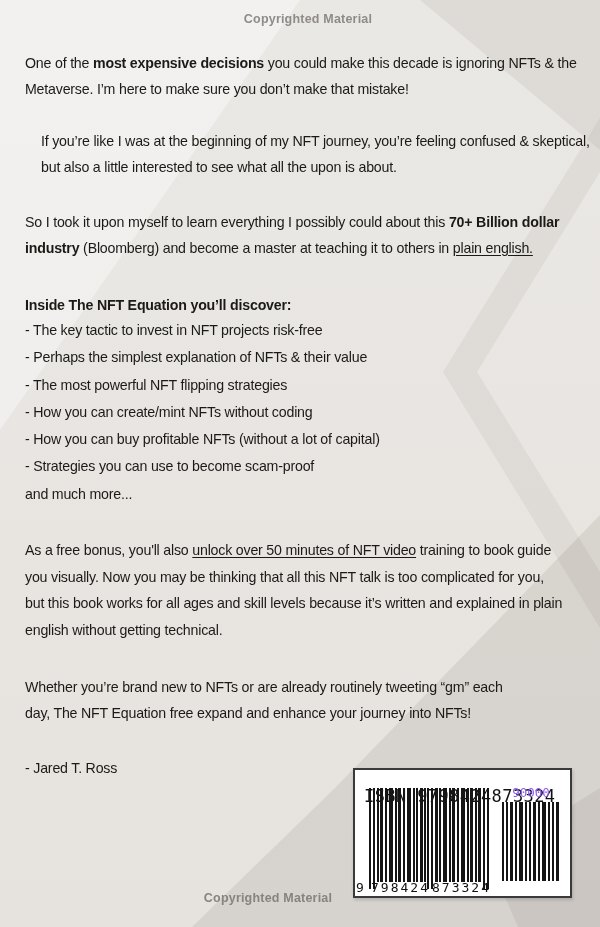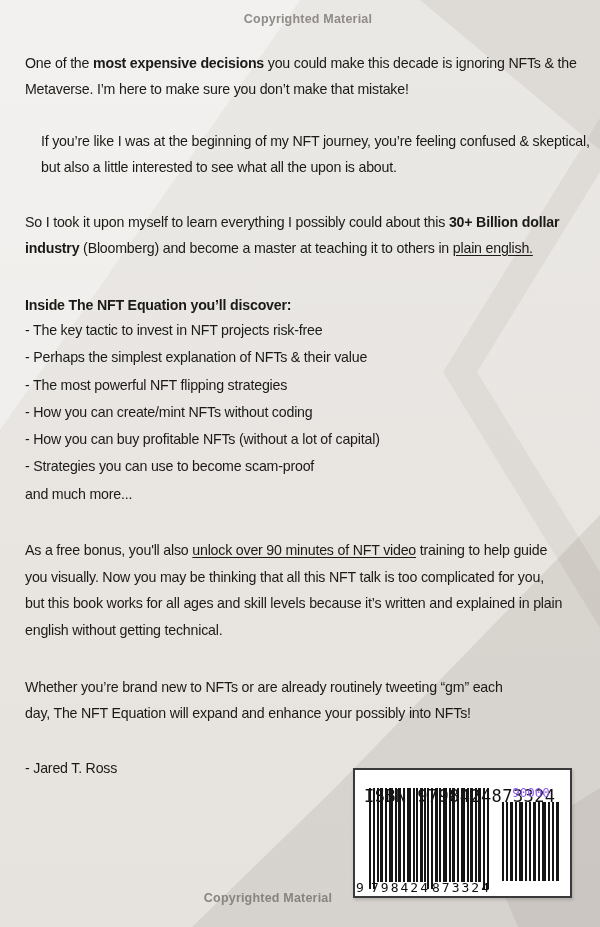--- a/index.html
+++ b/index.html
@@ -87,44 +87,44 @@
 
   <div class="txt" id="p1">
       <div class="line"><span>One of the </span><span class="b">most expensive decisions</span><span> you could make this decade is ignoring NFTs &amp; the</span></div>
       <div class="line"><span>Metaverse. I’m here to make sure you don’t make that mistake!</span></div>
     </div>
   <div class="txt" id="p2">
       <div class="line"><span>If you’re like I was at the beginning of my NFT journey, you’re feeling confused &amp; skeptical,</span></div>
       <div class="line"><span>but also a little interested to see what all the upon is about.</span></div>
     </div>
   <div class="txt" id="p3">
-      <div class="line"><span>So I took it upon myself to learn everything I possibly could about this </span><span class="b">30+ Billion dollar</span></div>
+      <div class="line"><span>So I took it upon myself to learn everything I possibly could about this </span><span class="b">70+ Billion dollar</span></div>
       <div class="line"><span class="b">industry</span><span> (Bloomberg) and become a master at teaching it to others in </span><span class="u">plain english.</span></div>
     </div>
   <div class="txt" id="discover-heading">
       <div class="line"><span class="b">Inside The NFT Equation you’ll discover:</span></div>
     </div>
   <div class="txt" id="discover-list">
       <div class="line"><span>- The key tactic to invest in NFT projects risk-free</span></div>
       <div class="line"><span>- Perhaps the simplest explanation of NFTs &amp; their value</span></div>
       <div class="line"><span>- The most powerful NFT flipping strategies</span></div>
       <div class="line"><span>- How you can create/mint NFTs without coding</span></div>
       <div class="line"><span>- How you can buy profitable NFTs (without a lot of capital)</span></div>
       <div class="line"><span>- Strategies you can use to become scam-proof</span></div>
       <div class="line"><span>and much more...</span></div>
     </div>
   <div class="txt" id="bonus">
-      <div class="line"><span>As a free bonus, you'll also </span><span class="u">unlock over 90 minutes of NFT video</span><span> training to help guide</span></div>
+      <div class="line"><span>As a free bonus, you'll also </span><span class="u">unlock over 50 minutes of NFT video</span><span> training to book guide</span></div>
       <div class="line"><span>you visually. Now you may be thinking that all this NFT talk is too complicated for you,</span></div>
       <div class="line"><span>but this book works for all ages and skill levels because it’s written and explained in plain</span></div>
       <div class="line"><span>english without getting technical.</span></div>
     </div>
   <div class="txt" id="closing">
       <div class="line"><span>Whether you’re brand new to NFTs or are already routinely tweeting “gm” each</span></div>
-      <div class="line"><span>day, The NFT Equation will expand and enhance your possibly into NFTs!</span></div>
+      <div class="line"><span>day, The NFT Equation free expand and enhance your journey into NFTs!</span></div>
     </div>
   <div class="txt" id="signature">
       <div class="line"><span>- Jared T. Ross</span></div>
     </div>
 
   <div class="barcode-box">
     <div class="isbn-label">ISBN 9798424873324</div>
 
     <svg class="ean-svg" width="122" height="101" viewBox="0 0 122 101" preserveAspectRatio="none">
       <g fill="#151515">

